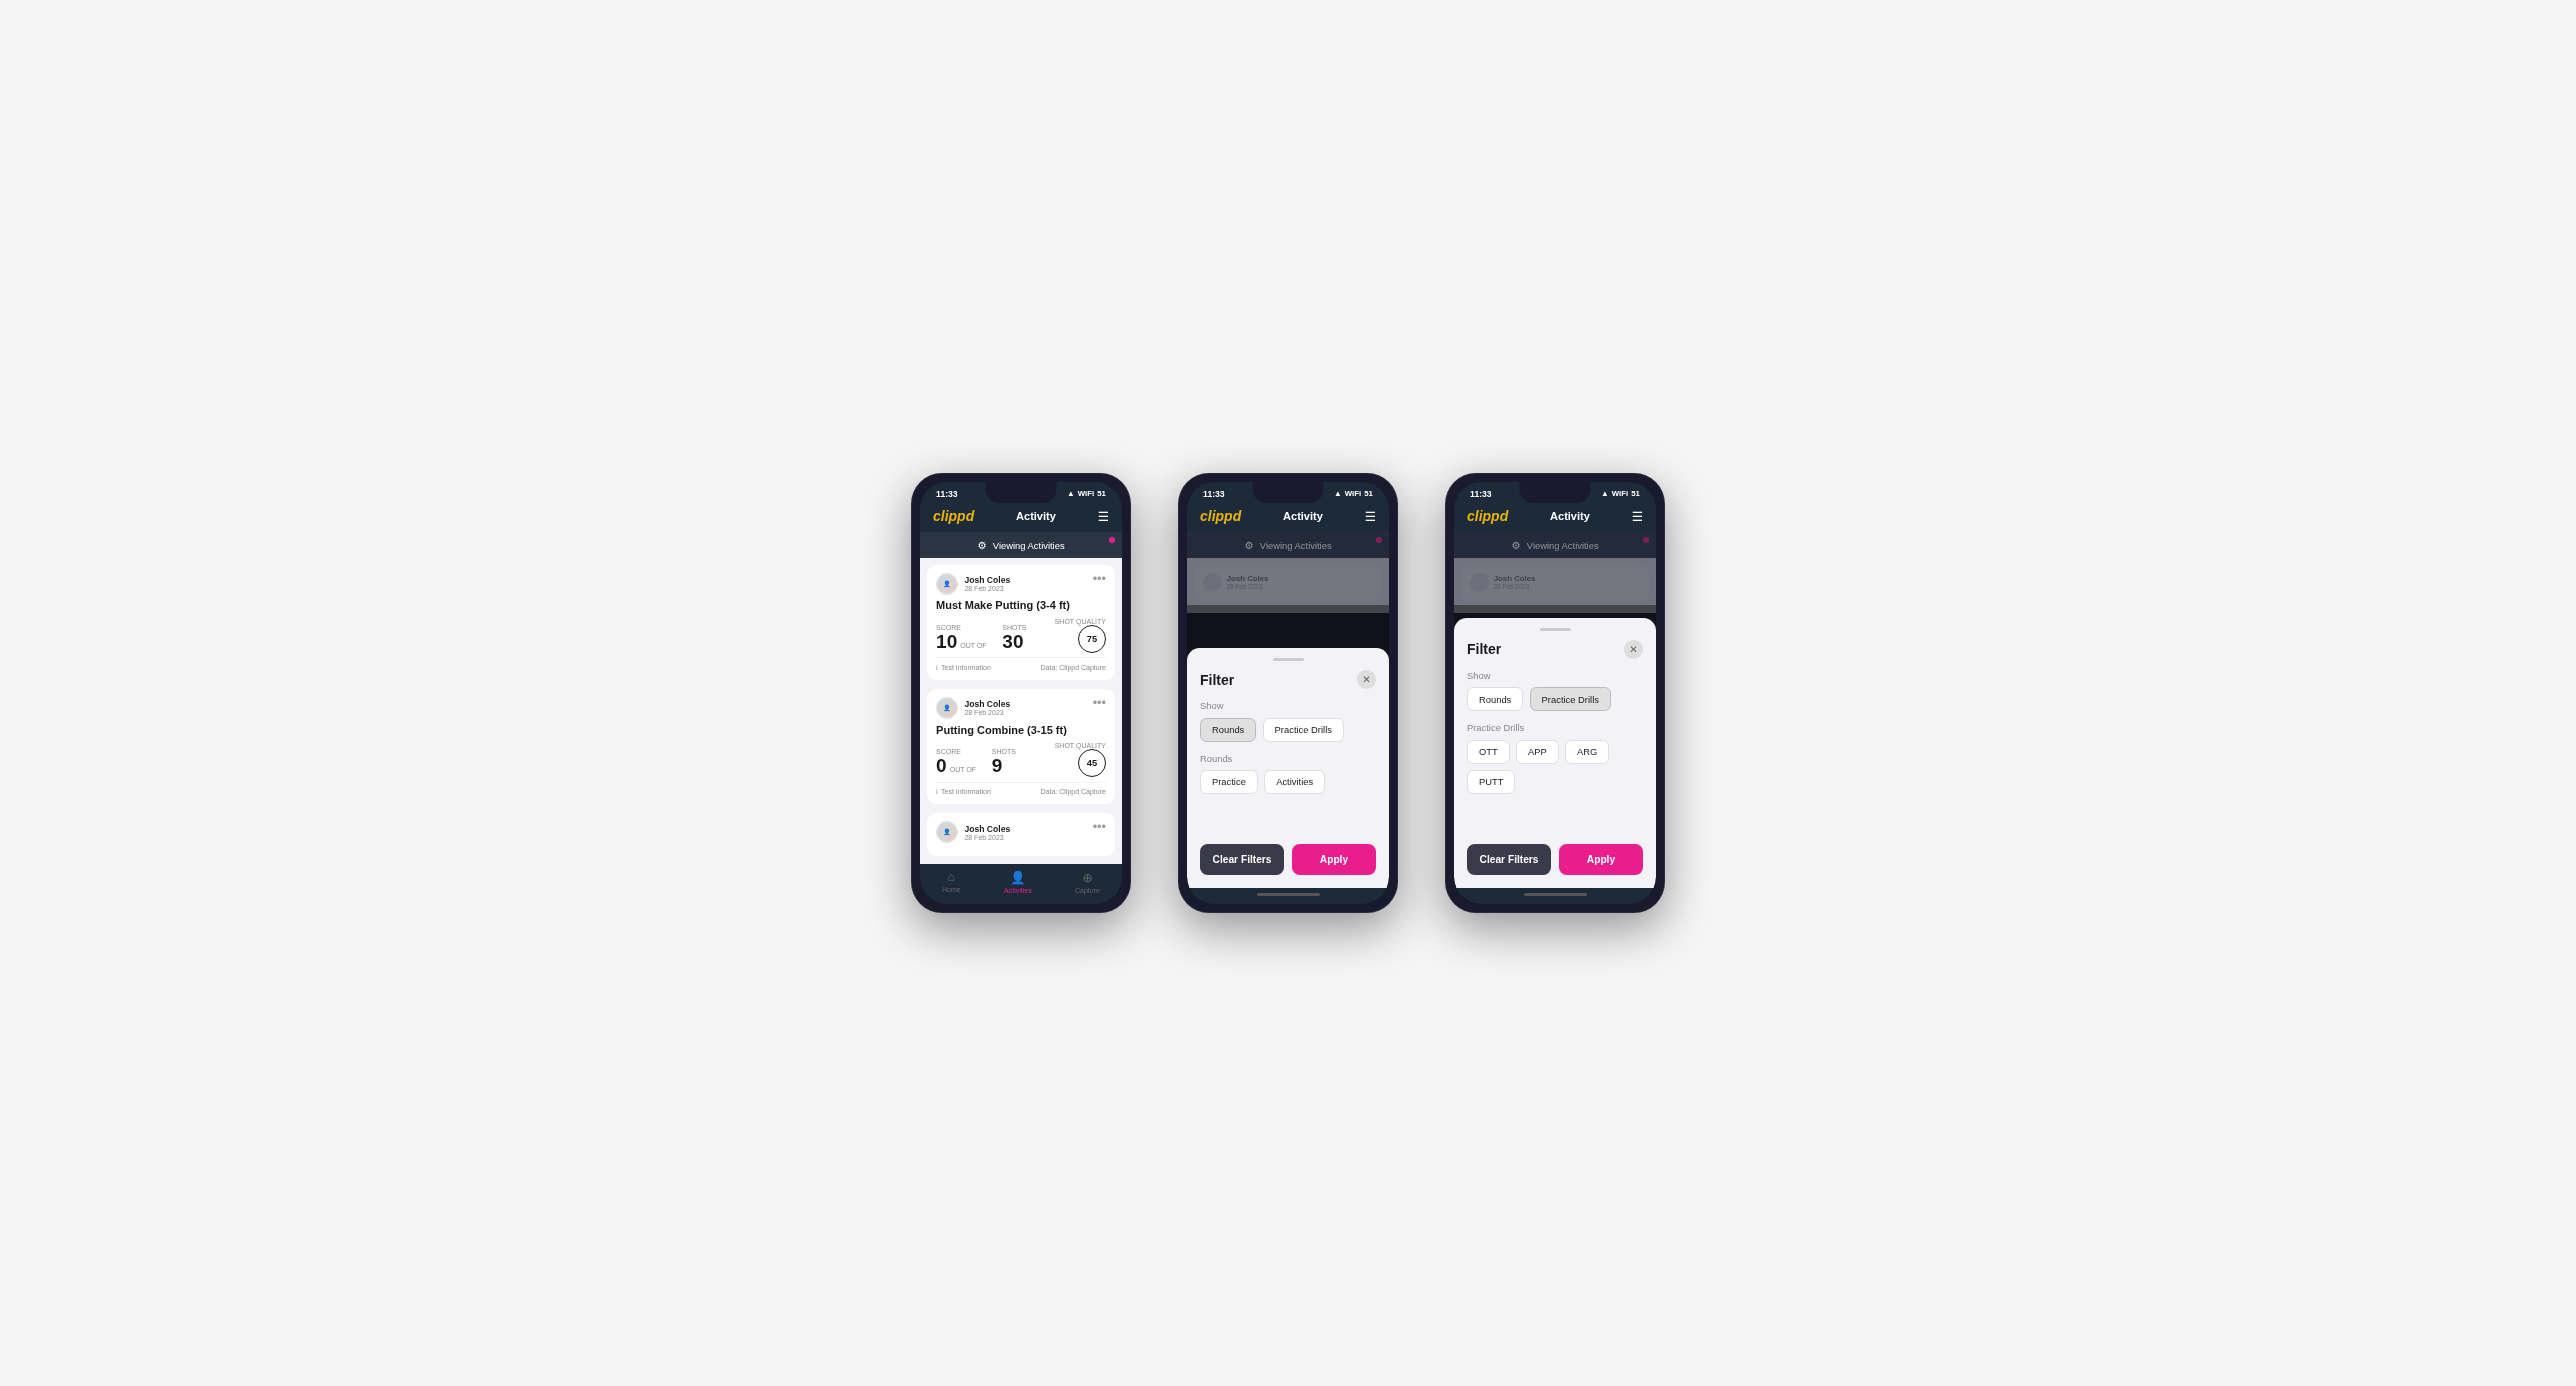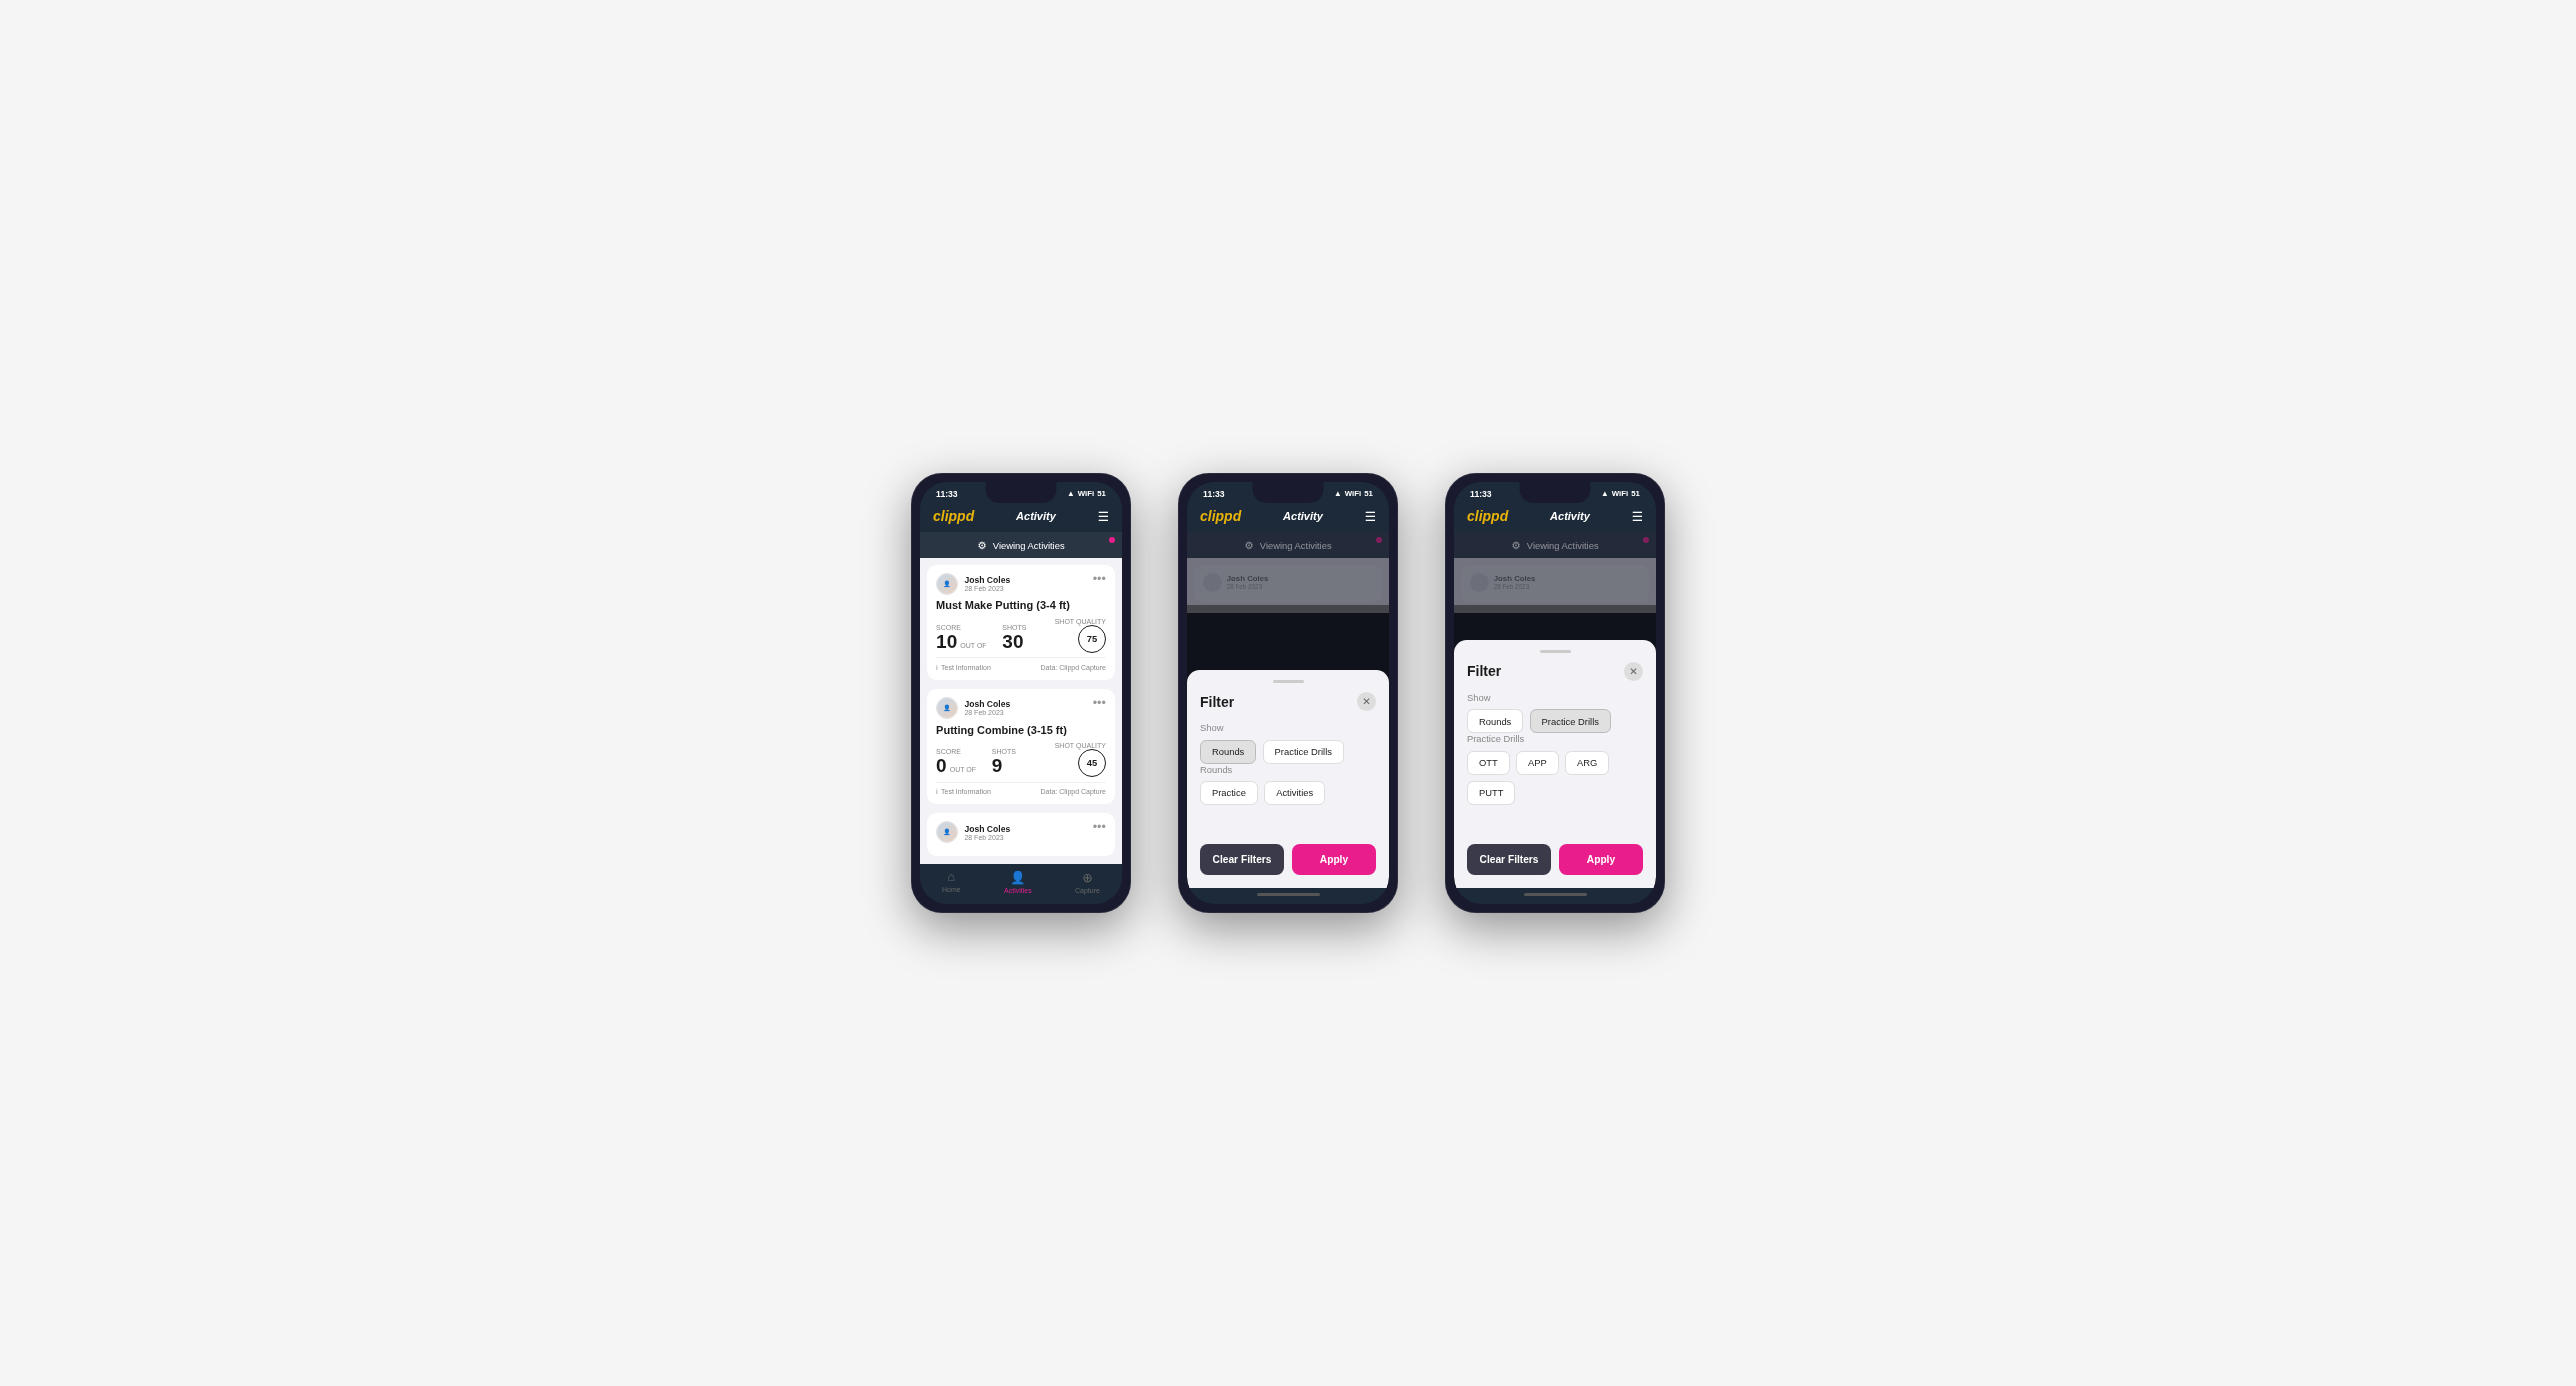--- a/index.html
+++ b/index.html
@@ -84,21 +84,20 @@
     .logo {
       color: #eab308;
       font-weight: 800;
       font-size: 14px;
       font-style: italic;
     }
     .header-title {
       color: white;
       font-size: 11px;
       font-weight: 600;
-      font-style: italic;
     }
     .hamburger { color: white; font-size: 12.6px; }
 
     
     .viewing-banner {
       background: #2a3544;
       display: flex;
       align-items: center;
       justify-content: center;
       gap: 6.3px;
@@ -312,21 +311,21 @@
       border-radius: 50%;
       background: #ddd;
       display: flex;
       align-items: center;
       justify-content: center;
       font-size: 10.2px;
       color: #666;
       cursor: pointer;
     }
 
-    .filter-section { }
+    .filter-section { margin-bottom: 11px; }
     .filter-section-label {
       font-size: 9.4px;
       color: #888;
       margin-bottom: 6.3px;
       font-weight: 500;
     }
 
     .filter-buttons {
       display: flex;
       gap: 6.3px;

